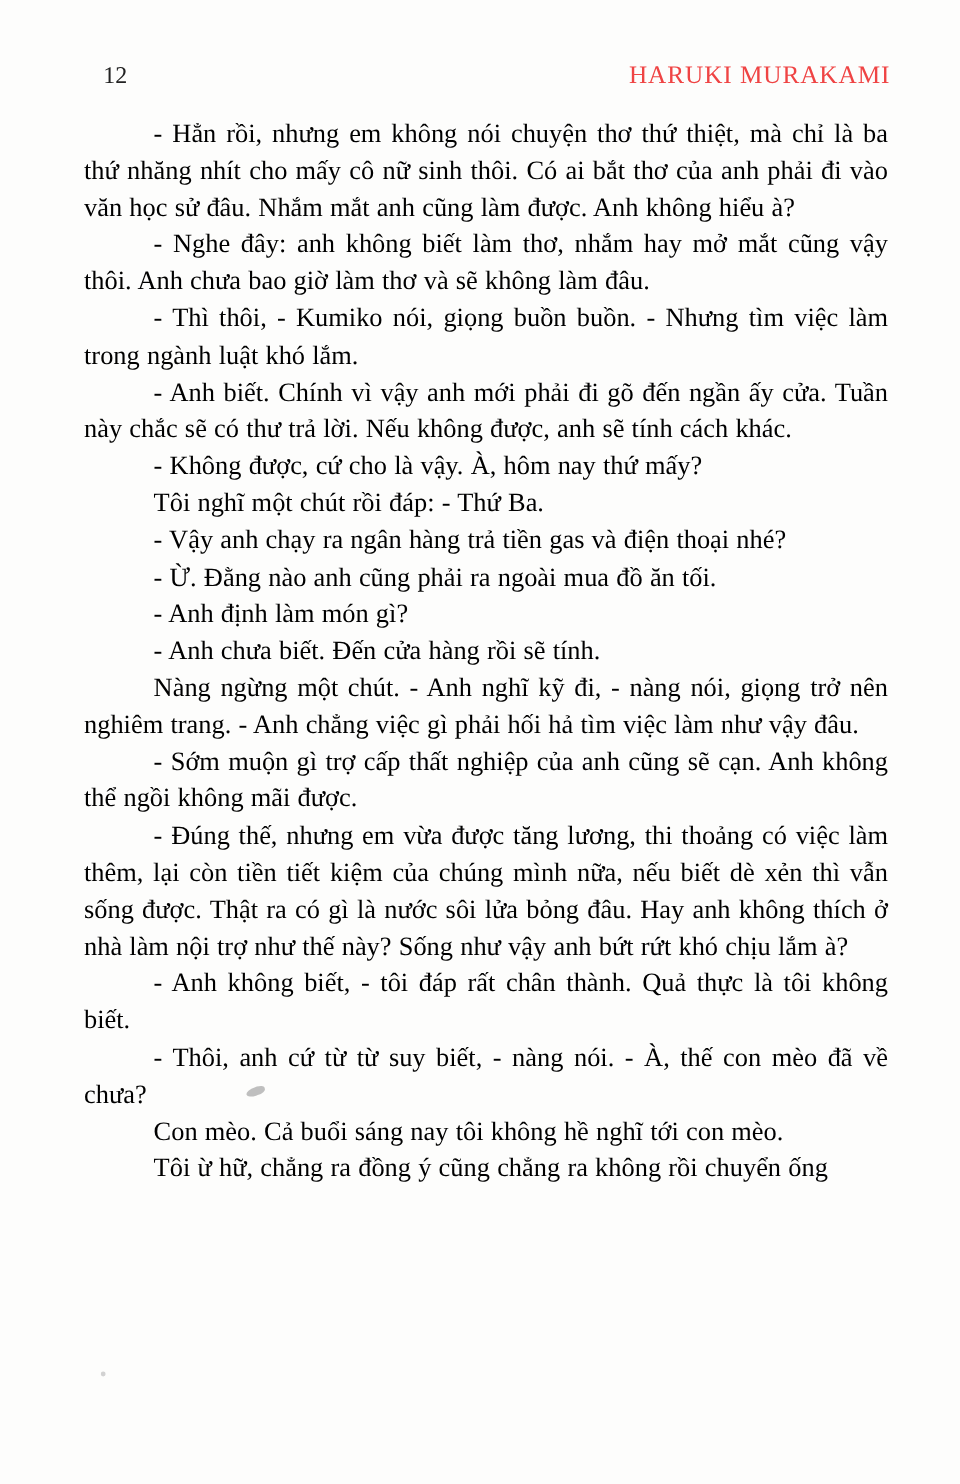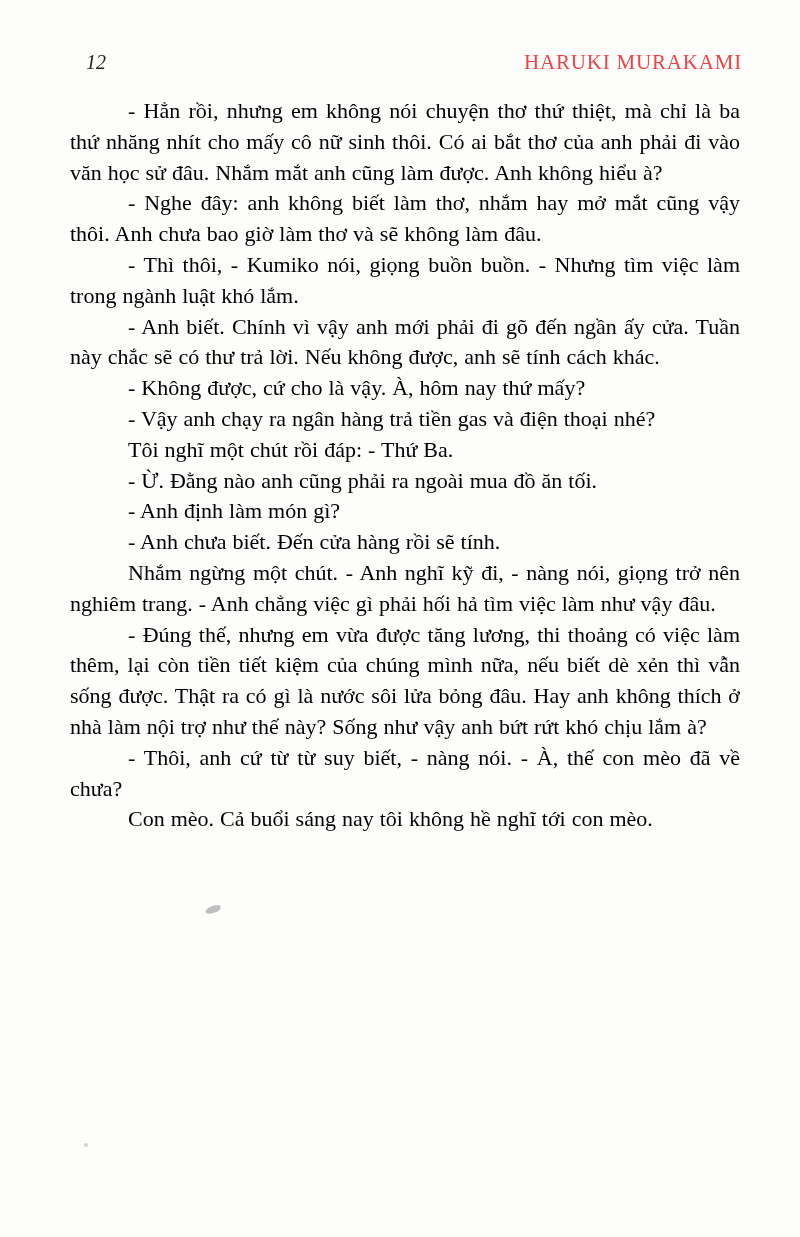--- a/index.html
+++ b/index.html
@@ -19,21 +19,20 @@
   .header {
     position: absolute;
     top: 50px;
     left: 86px;
     right: 58px;
     display: flex;
     justify-content: space-between;
     align-items: baseline;
   }
   .pagenum {
-    font-style: italic;
     font-size: 20px;
     color: #222;
   }
   .author {
     font-size: 21px;
     letter-spacing: 0.8px;
     color: #ef4444;
   }
   .body {
     position: absolute;
@@ -80,26 +79,29 @@
     <span class="pagenum">12</span>
     <span class="author">HARUKI MURAKAMI</span>
   </div>
 
   <div class="body">
       <p class="para">- Hẳn rồi, nhưng em không nói chuyện thơ thứ thiệt, mà chỉ là ba thứ nhăng nhít cho mấy cô nữ sinh thôi. Có ai bắt thơ của anh phải đi vào văn học sử đâu. Nhắm mắt anh cũng làm được. Anh không hiểu à?</p>
       <p class="para">- Nghe đây: anh không biết làm thơ, nhắm hay mở mắt cũng vậy thôi. Anh chưa bao giờ làm thơ và sẽ không làm đâu.</p>
       <p class="para">- Thì thôi, - Kumiko nói, giọng buồn buồn. - Nhưng tìm việc làm trong ngành luật khó lắm.</p>
       <p class="para">- Anh biết. Chính vì vậy anh mới phải đi gõ đến ngần ấy cửa. Tuần này chắc sẽ có thư trả lời. Nếu không được, anh sẽ tính cách khác.</p>
       <p class="para">- Không được, cứ cho là vậy. À, hôm nay thứ mấy?</p>
+      <p class="para">Tôi nghĩ một chút rồi đáp: - Thứ Ba.</p>
       <p class="para">- Vậy anh chạy ra ngân hàng trả tiền gas và điện thoại nhé?</p>
-      <p class="para">Tôi nghĩ một chút rồi đáp: - Thứ Ba.</p>
       <p class="para">- Ừ. Đằng nào anh cũng phải ra ngoài mua đồ ăn tối.</p>
       <p class="para">- Anh định làm món gì?</p>
       <p class="para">- Anh chưa biết. Đến cửa hàng rồi sẽ tính.</p>
-      <p class="para">Nhắm ngừng một chút. - Anh nghĩ kỹ đi, - nàng nói, giọng trở nên nghiêm trang. - Anh chẳng việc gì phải hối hả tìm việc làm như vậy đâu.</p>
+      <p class="para">Nàng ngừng một chút. - Anh nghĩ kỹ đi, - nàng nói, giọng trở nên nghiêm trang. - Anh chẳng việc gì phải hối hả tìm việc làm như vậy đâu.</p>
+      <p class="para">- Sớm muộn gì trợ cấp thất nghiệp của anh cũng sẽ cạn. Anh không thể ngồi không mãi được.</p>
       <p class="para">- Đúng thế, nhưng em vừa được tăng lương, thi thoảng có việc làm thêm, lại còn tiền tiết kiệm của chúng mình nữa, nếu biết dè xẻn thì vẫn sống được. Thật ra có gì là nước sôi lửa bỏng đâu. Hay anh không thích ở nhà làm nội trợ như thế này? Sống như vậy anh bứt rứt khó chịu lắm à?</p>
+      <p class="para">- Anh không biết, - tôi đáp rất chân thành. Quả thực là tôi không biết.</p>
       <p class="para">- Thôi, anh cứ từ từ suy biết, - nàng nói. - À, thế con mèo đã về chưa?</p>
       <p class="para">Con mèo. Cả buổi sáng nay tôi không hề nghĩ tới con mèo.</p>
+      <p class="para">Tôi ừ hữ, chẳng ra đồng ý cũng chẳng ra không rồi chuyển ống</p>
     </div>
 
   <div class="smudge"></div>
   <div class="speck"></div>
 </div>
 
 </body></html>

